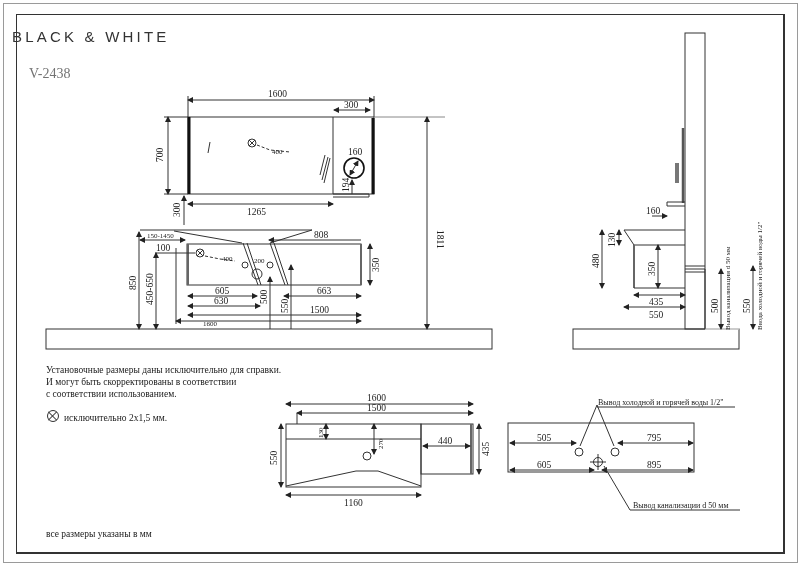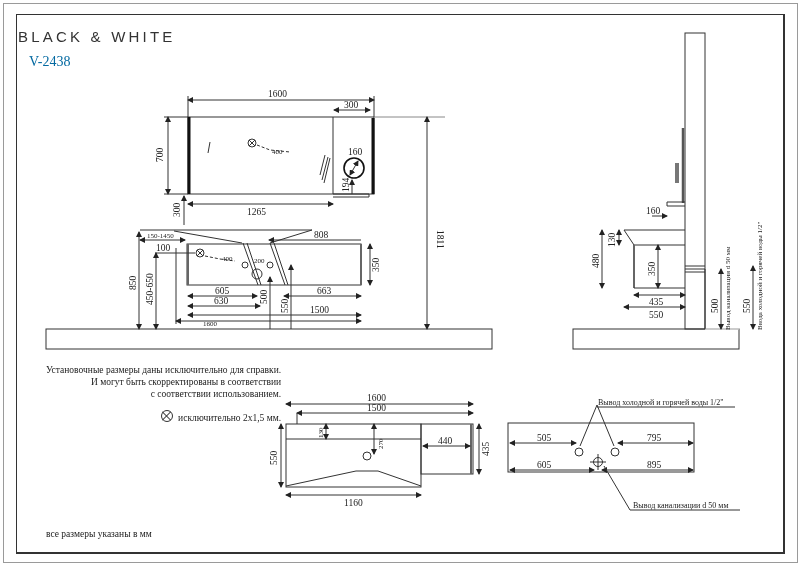--- a/index.html
+++ b/index.html
@@ -1,22 +1,22 @@
 <!DOCTYPE html>
 <html><head>
 <meta charset="utf-8">
 <style>
   html,body{margin:0;padding:0;background:#fff;}
   body{width:800px;height:565px;position:relative;overflow:hidden;font-family:"Liberation Serif",serif;color:#222;}
   .outer{position:absolute;left:3px;top:3px;width:793px;height:558px;border:1px solid #9a9a9a;}
   .frame{position:absolute;left:16px;top:14px;width:766px;height:537px;border:1px solid #333;border-right:2px solid #333;border-bottom:2px solid #333;}
-  .brand{position:absolute;left:18px;top:28px;font-family:"Liberation Sans",sans-serif;font-size:15px;letter-spacing:3.2px;color:#333;font-weight:400;}
-  .model{position:absolute;left:29px;top:54px;font-size:14px;color:#0369a1;}
+  .brand{position:absolute;left:12px;top:28px;font-family:"Liberation Sans",sans-serif;font-size:15px;letter-spacing:3.2px;color:#333;font-weight:400;}
+  .model{position:absolute;left:29px;top:66px;font-size:14px;color:#737373;}
   svg{position:absolute;left:0;top:0;}
-  .txt{position:absolute;font-size:9.5px;line-height:12px;color:#222;white-space:nowrap;text-align:right;}
+  .txt{position:absolute;font-size:9.5px;line-height:12px;color:#222;white-space:nowrap;}
   .note-line{display:block;}
   .sym{display:inline-block;width:10px;height:10px;border:1px solid #333;border-radius:50%;position:relative;margin:0 5px 0 1px;vertical-align:-1px;}
   .sym:before,.sym:after{content:"";position:absolute;left:4px;top:-1px;width:1px;height:12px;background:#333;}
   .sym:before{transform:rotate(45deg);} .sym:after{transform:rotate(-45deg);}
   .dim{font-size:9.5px;fill:#222;font-family:"Liberation Serif",serif;}
   .dims{font-size:7px;fill:#222;font-family:"Liberation Serif",serif;}
   .ann{font-size:8px;fill:#222;font-family:"Liberation Serif",serif;}
 </style>
 </head>
 <body>

